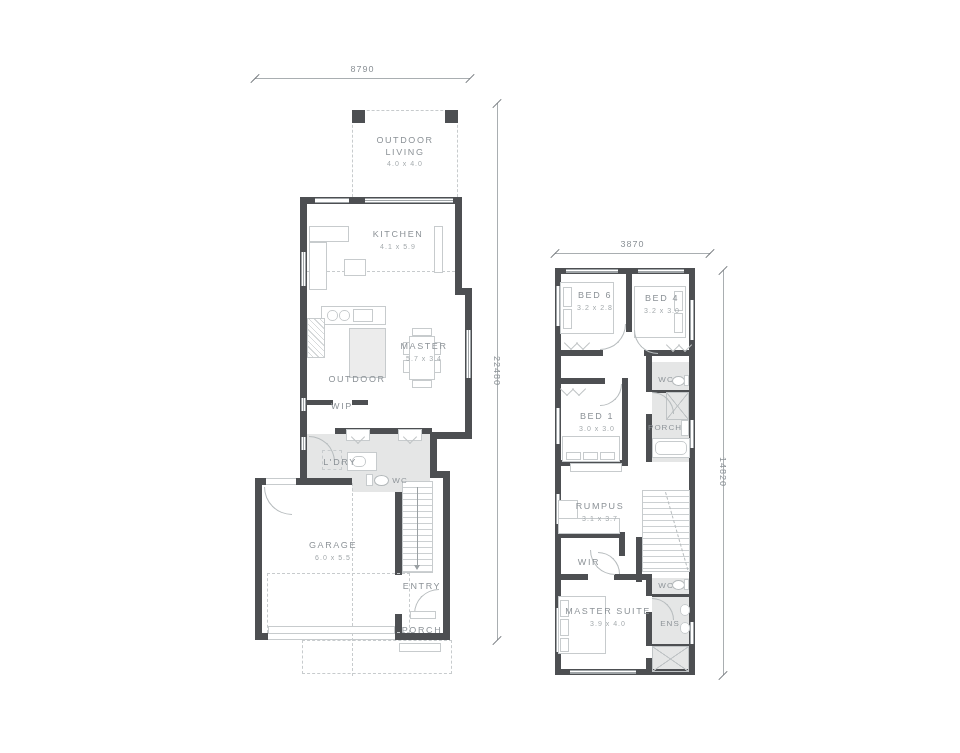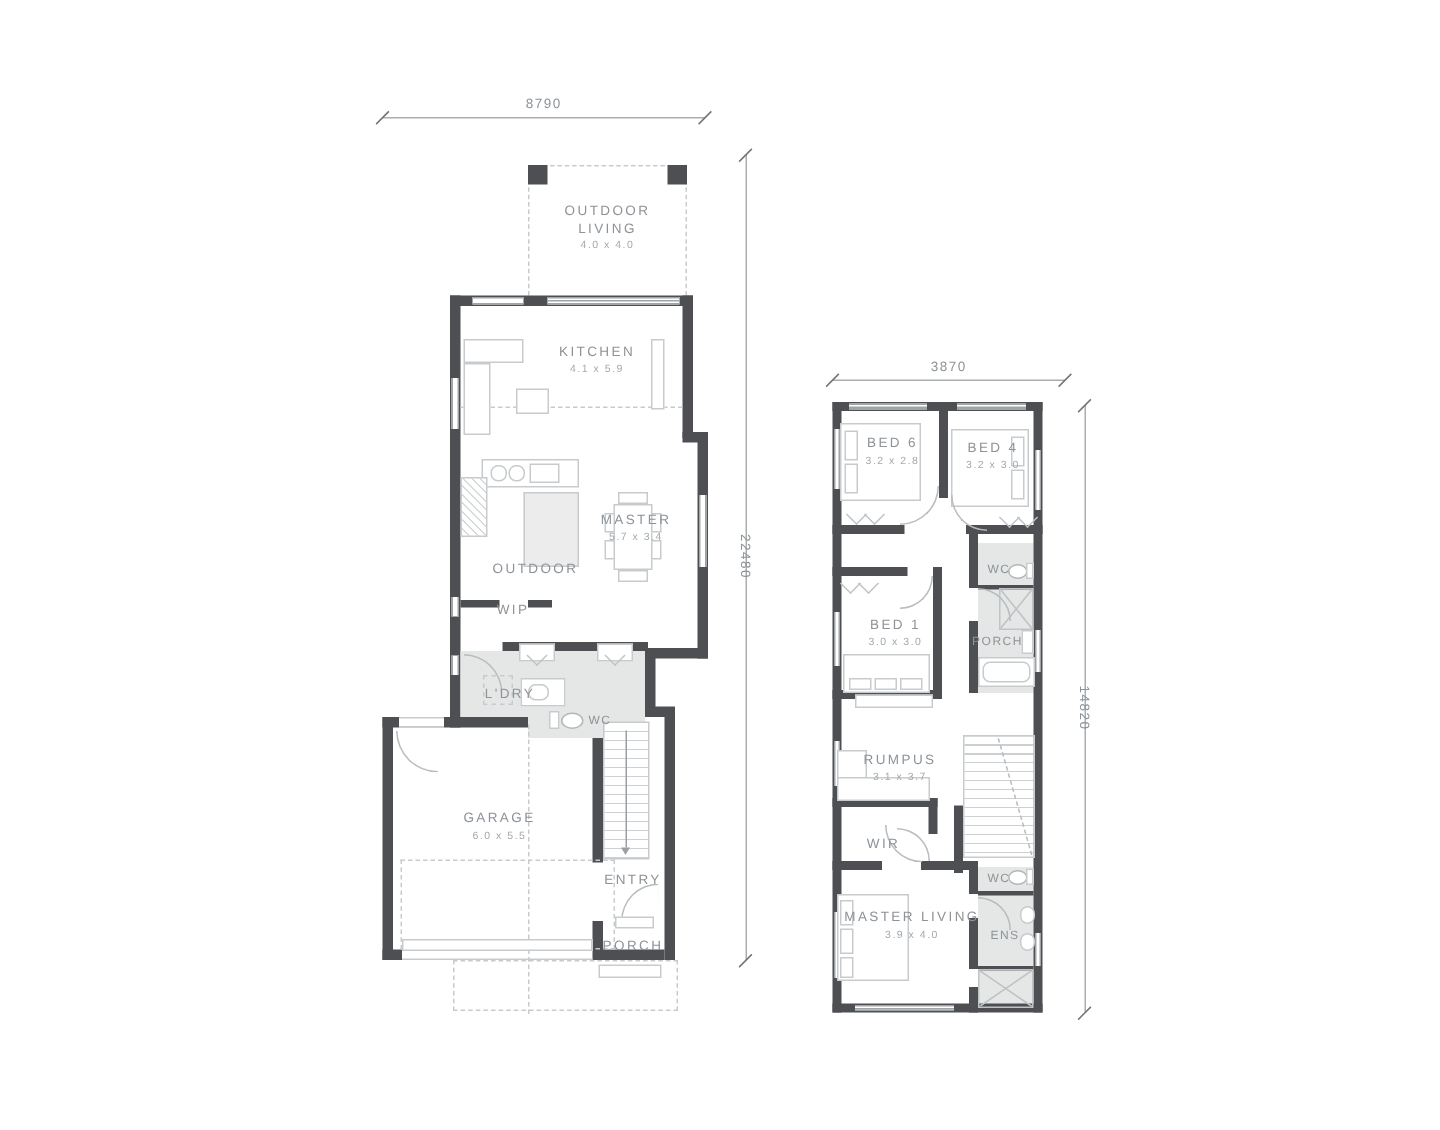--- a/index.html
+++ b/index.html
@@ -321,21 +321,21 @@
       <span>RUMPUS</span>
       <span class="sz">3.1 x 3.7</span>
     </div>
     <div class="lbl" style="left:589px;top:563px">
       <span>WIR</span>
     </div>
     <div class="lbl sm" style="left:666px;top:586px">
       <span>WC</span>
     </div>
     <div class="lbl" style="left:608px;top:617px">
-      <span>MASTER LIVING</span>
+      <span>MASTER SUITE</span>
       <span class="sz">3.9 x 4.0</span>
     </div>
     <div class="lbl sm" style="left:670px;top:624px">
       <span>ENS</span>
     </div>
   </div>
 
 </div>
 
 </body></html>

